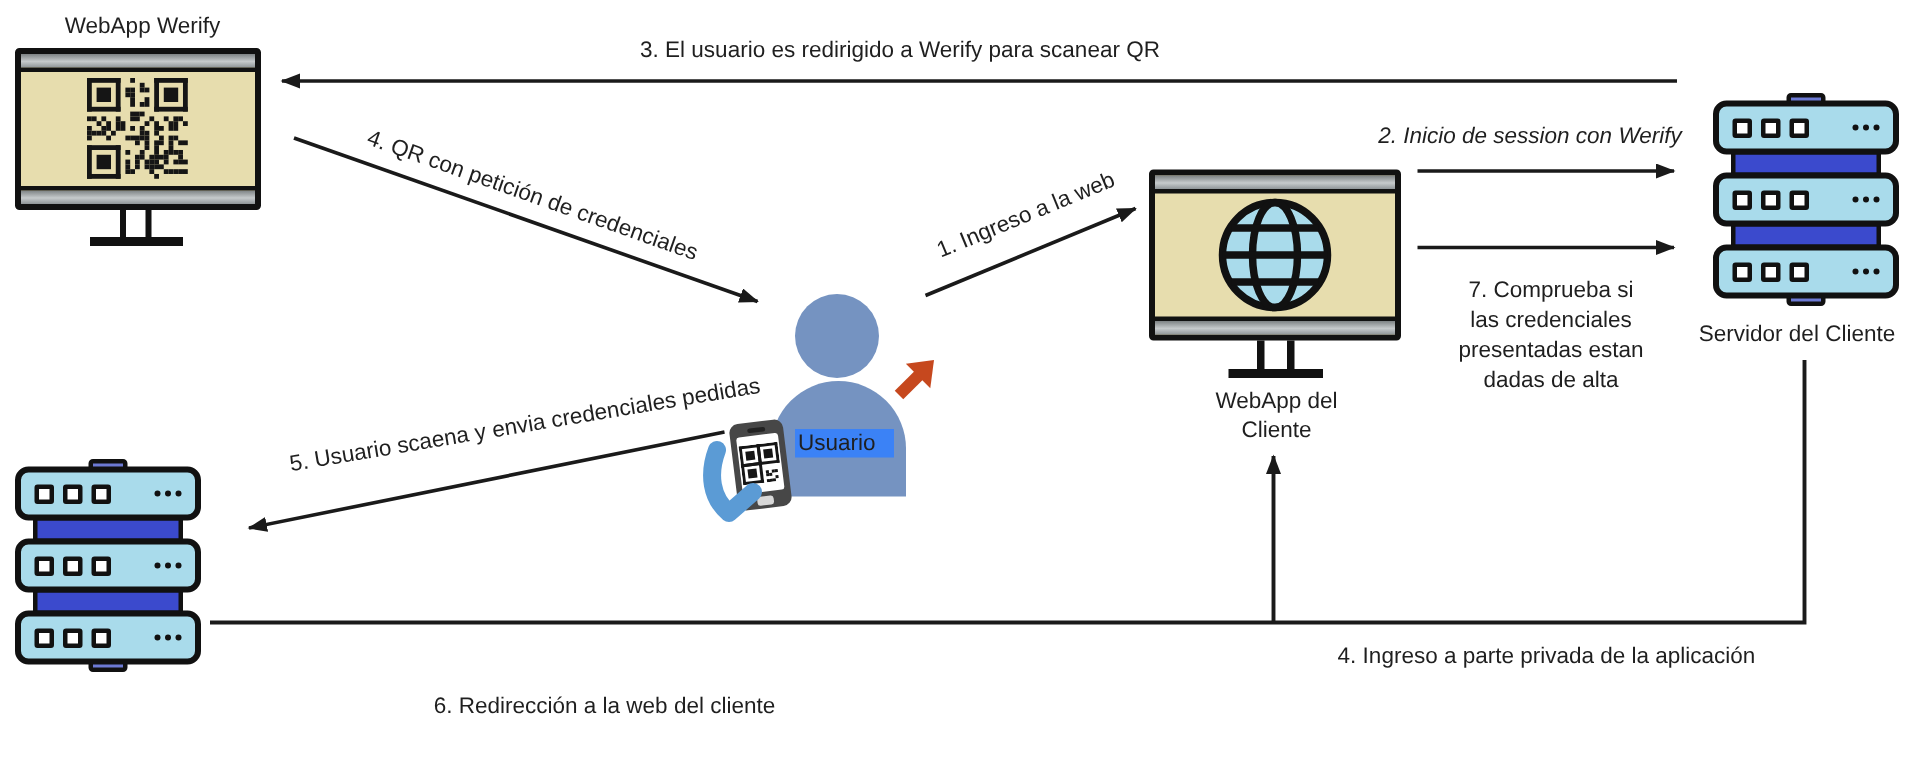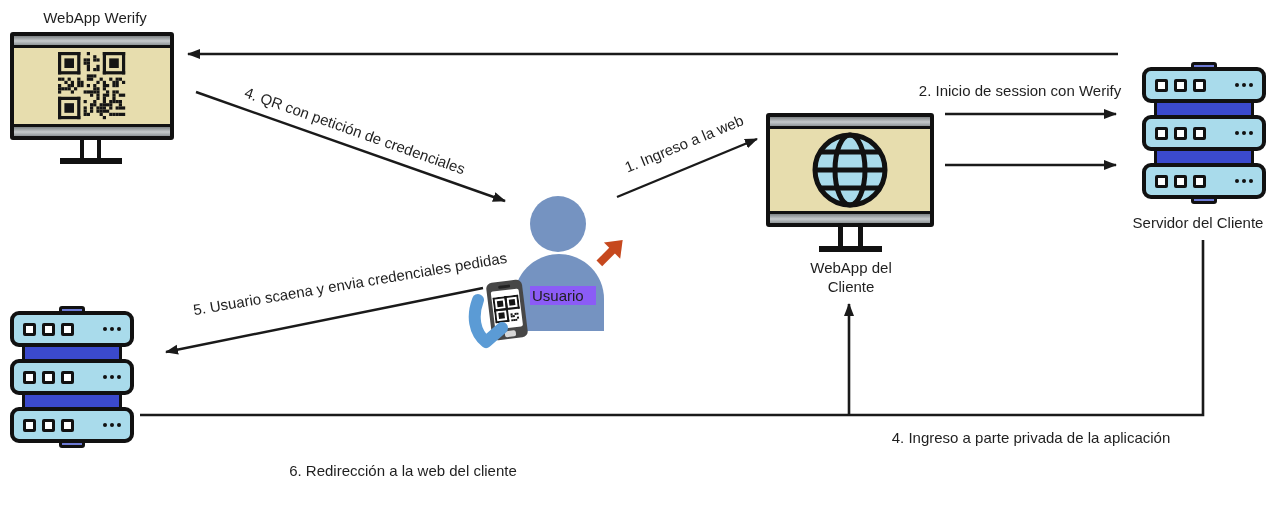--- a/index.html
+++ b/index.html
@@ -3,21 +3,21 @@
 <meta charset="utf-8">
 <style>
   html,body{margin:0;padding:0;background:#fff;}
   #canvas{position:relative;width:1280px;height:510px;background:#fff;overflow:hidden;
           font-family:"Liberation Sans",sans-serif;color:var(--ink,#1f1f1f);}
   #arrows{position:absolute;left:0;top:0;pointer-events:none;}
 
   .lbl{position:absolute;font-size:15px;line-height:19px;text-align:center;
        white-space:pre-line;color:var(--ink,#1f1f1f);}
   .rot{transform-origin:center center;}
-  .whitebg{background:#8b5cf6;padding:0 2px;}
+  .whitebg{background:#3b82f6;padding:0 2px;}
 
   
   .monitor{position:absolute;box-sizing:border-box;border:4px solid var(--frame,#111);
            border-radius:3px;background:var(--screen,#E7DDAE);display:flex;flex-direction:column;}
   .mon-bar{height:9px;background:linear-gradient(#7d8284,#c6cacc 55%,#8f9598);}
   .mon-bar.top{border-bottom:3px solid var(--frame,#111);}
   .mon-bar.bot{border-top:3px solid var(--frame,#111);}
   .mon-screen{flex:1;display:flex;align-items:center;justify-content:center;}
   .stand{position:absolute;background:var(--frame,#111);}
 
@@ -63,21 +63,26 @@
     <line x1="1118" y1="54" x2="188" y2="54" style="stroke:var(--line,#1a1a1a)" stroke-width="2.4" marker-end="url(#ah)"></line>
     <line x1="945" y1="114" x2="1116" y2="114" style="stroke:var(--line,#1a1a1a)" stroke-width="2.4" marker-end="url(#ah)"></line>
     <line x1="945" y1="165" x2="1116" y2="165" style="stroke:var(--line,#1a1a1a)" stroke-width="2.4" marker-end="url(#ah)"></line>
     <line x1="617" y1="197" x2="757" y2="139" style="stroke:var(--line,#1a1a1a)" stroke-width="2.4" marker-end="url(#ah)"></line>
     <line x1="196" y1="92" x2="505" y2="201" style="stroke:var(--line,#1a1a1a)" stroke-width="2.4" marker-end="url(#ah)"></line>
     <line x1="483" y1="288" x2="166" y2="352" style="stroke:var(--line,#1a1a1a)" stroke-width="2.4" marker-end="url(#ah)"></line>
     <path d="M140 415 H1203 V240" fill="none" style="stroke:var(--line,#1a1a1a)" stroke-width="2.6"></path>
     <line x1="849" y1="415" x2="849" y2="304" style="stroke:var(--line,#1a1a1a)" stroke-width="2.6" marker-end="url(#ah)"></line>
   </svg>
 
-  <div class="lbl" style="left:900px;top:81px;width:240px;">2. Inicio de session con Werify</div>
+  <div class="lbl" style="left:370px;top:24px;width:460px;">3. El usuario es redirigido a Werify para scanear QR</div>
+  <div class="lbl" style="left:900px;top:81px;width:240px;font-style:italic;">2. Inicio de session con Werify</div>
+  <div class="lbl" style="left:948px;top:184px;width:172px;line-height:20px;">7. Comprueba si
+las credenciales
+presentadas estan
+dadas de alta</div>
   <div class="lbl rot" style="left:594px;top:134px;width:180px;transform:rotate(-22.5deg);">1. Ingreso a la web</div>
   <div class="lbl rot" style="left:230px;top:121px;width:250px;transform:rotate(19.5deg);">4. QR con petición de credenciales</div>
   <div class="lbl rot" style="left:152px;top:274px;width:396px;transform:rotate(-9.5deg);">5. Usuario scaena y envia credenciales pedidas</div>
   <div class="lbl" style="left:248px;top:428px;width:310px;margin-top:33px;">6. Redirección a la web del cliente</div>
   <div class="lbl" style="left:875px;top:428px;width:312px;">4. Ingreso a parte privada de la aplicación</div>
 
   <div class="lbl" style="left:12px;top:8px;width:166px;text-align:center;">WebApp Werify</div>
   <div class="monitor" style="left:10px;top:32px;width:164px;height:108px;">
     <div class="mon-bar top"></div>
     <div class="mon-screen">

